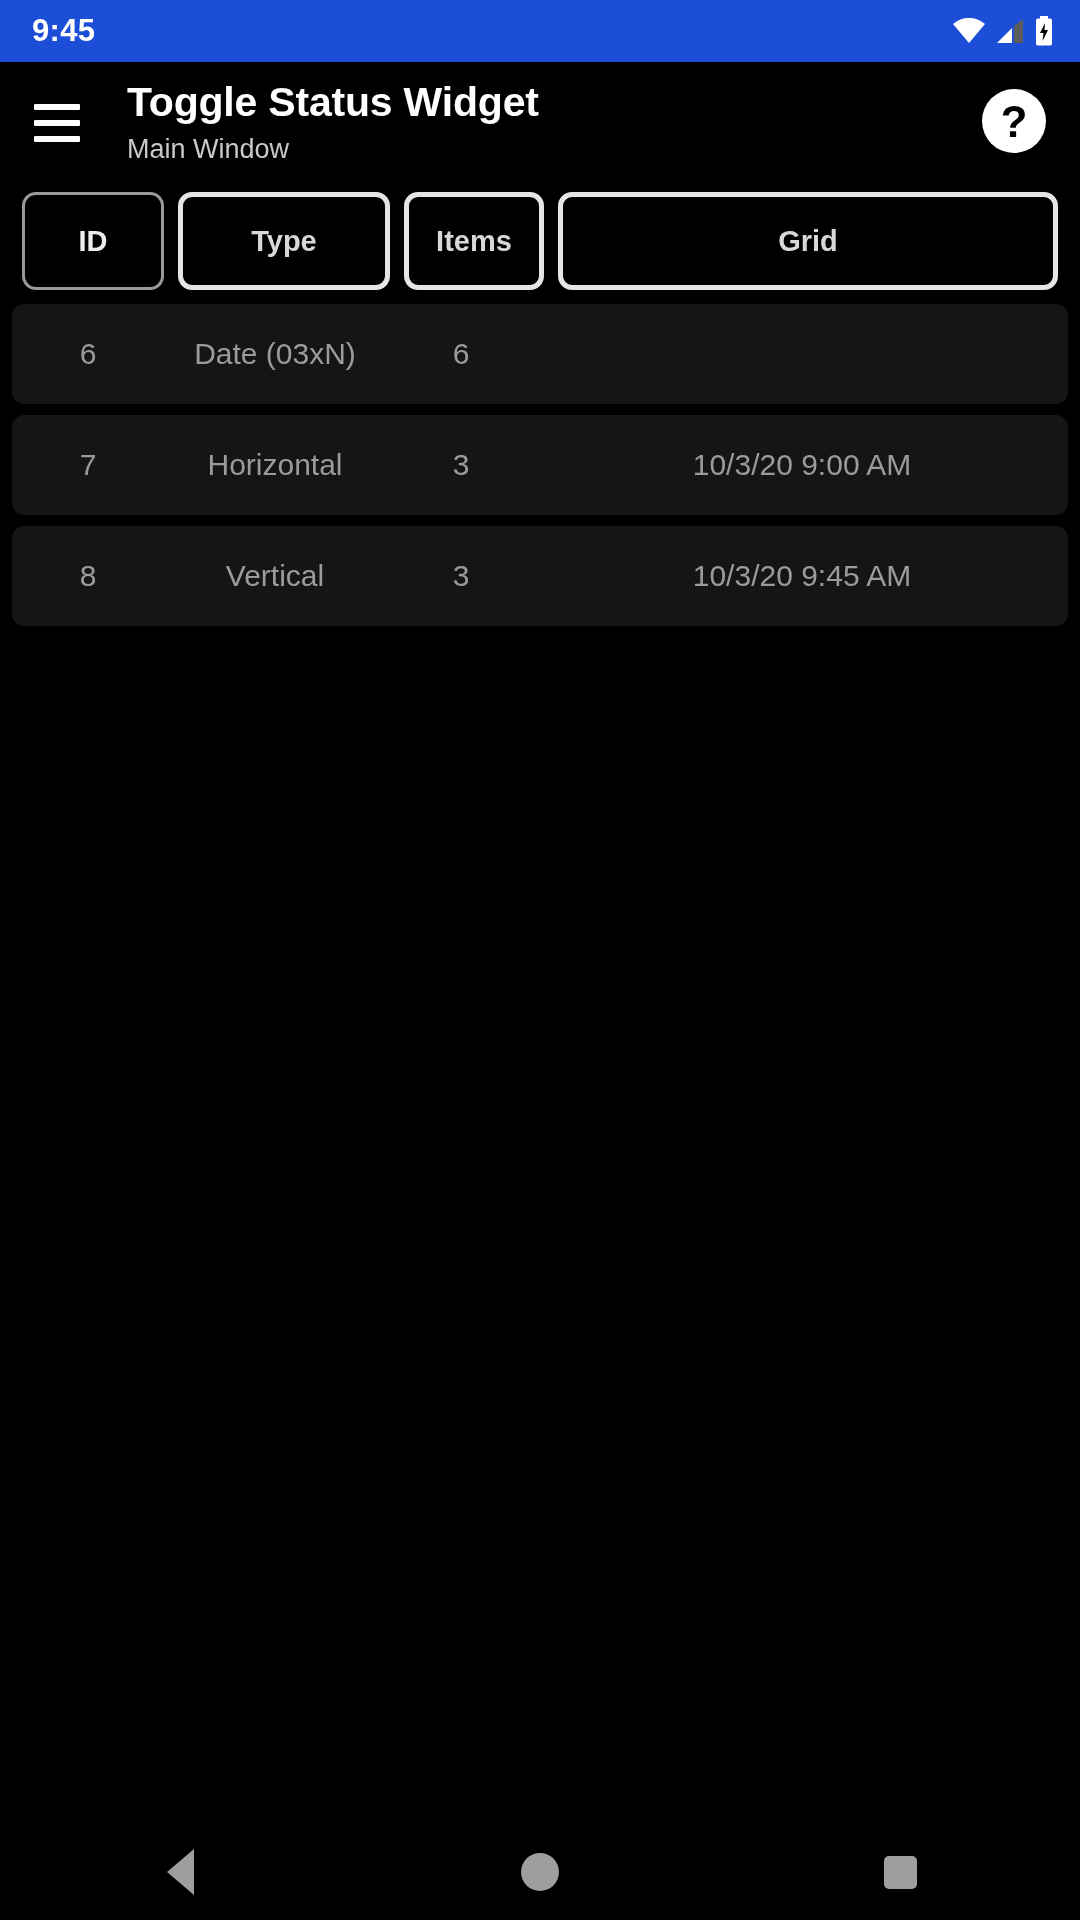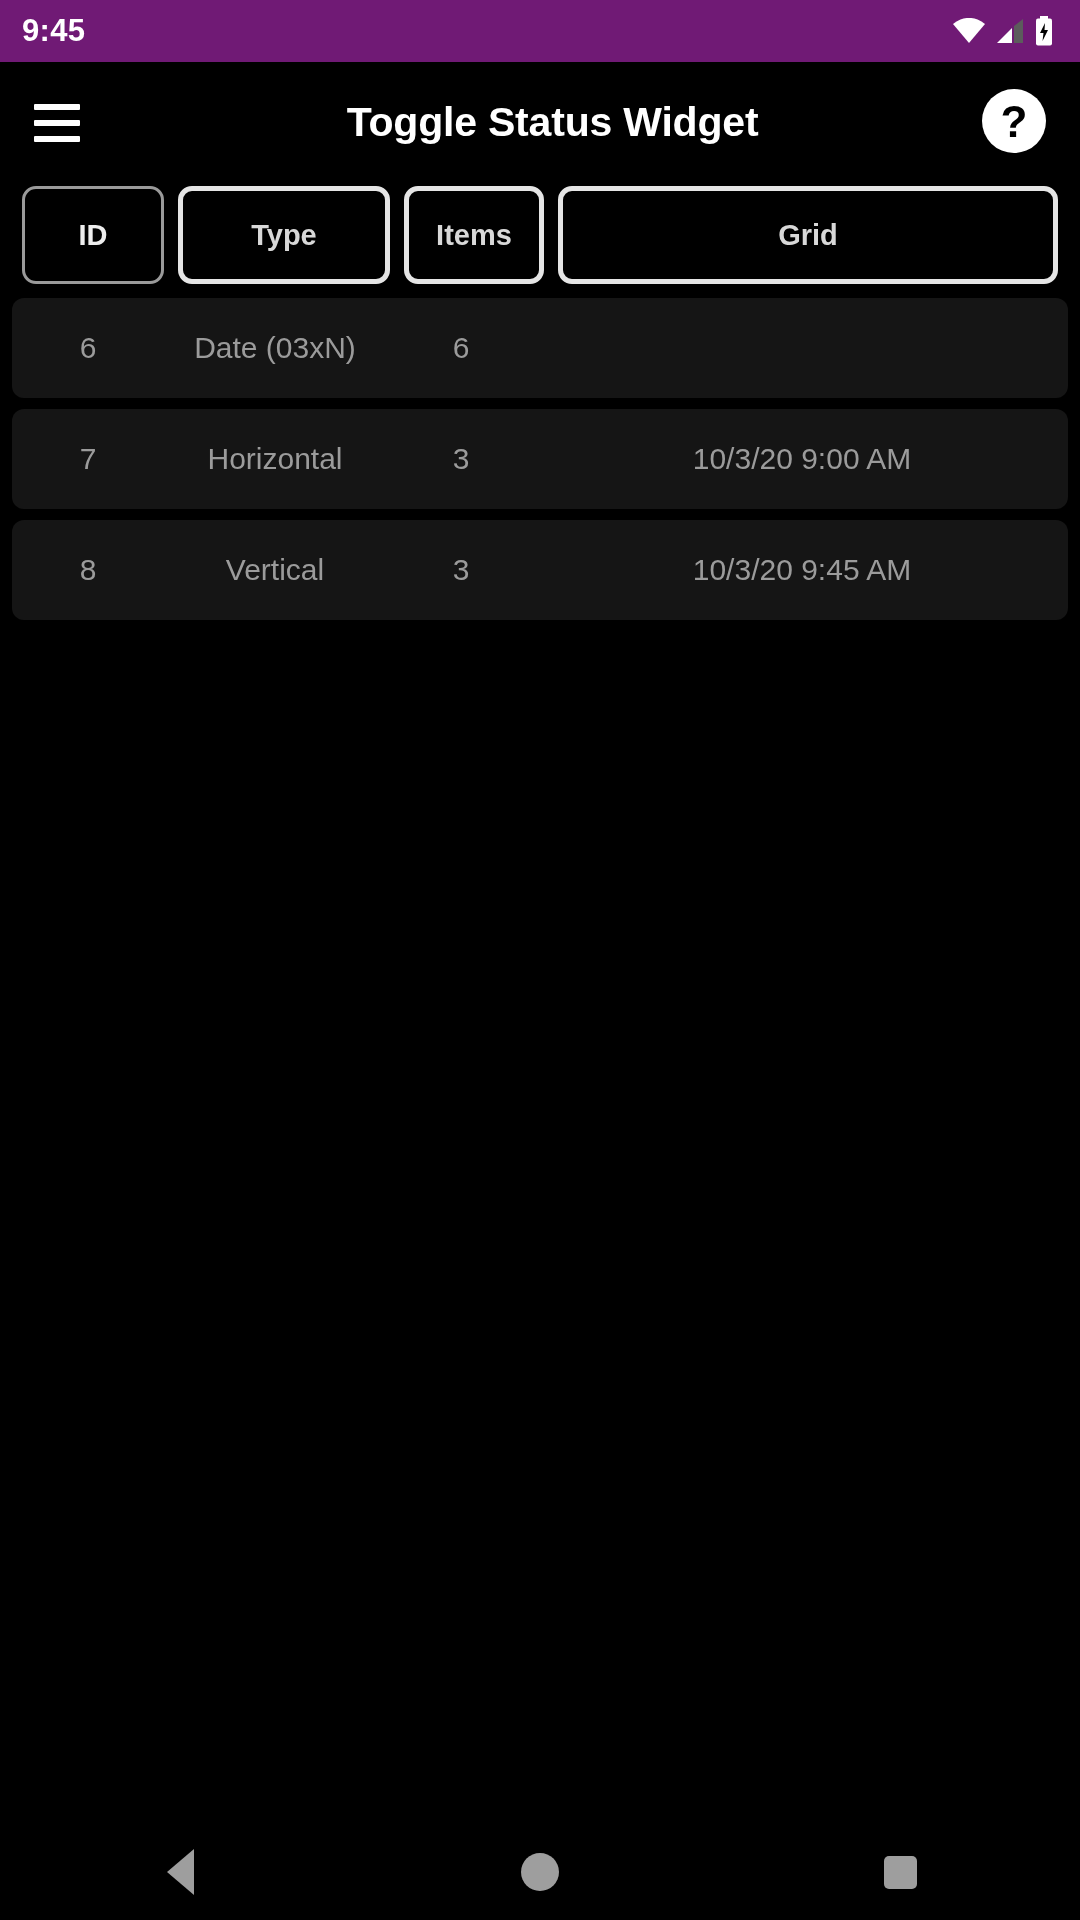--- a/index.html
+++ b/index.html
@@ -16,22 +16,22 @@
     color: #ffffff;
     position: relative;
   }
 
   
   .status-bar {
     height: 62px;
     display: flex;
     align-items: center;
     justify-content: space-between;
-    padding: 0 26px 0 22px;
-    background: #701a75;
+    padding: 0 26px 0 32px;
+    background: #1d4ed8;
   }
   .status-clock {
     font-size: 31px;
     font-weight: 700;
     color: #ffffff;
     letter-spacing: 0.3px;
   }
   .status-icons {
     display: flex;
     align-items: center;
@@ -61,21 +61,21 @@
     display: block;
     height: 6px;
     width: 46px;
     background: #ffffff;
     border-radius: 1px;
   }
   .title-block {
     flex: 1 1 auto;
     padding-left: 37px;
     display: flex;
-    flex-direction: row;
+    flex-direction: column;
     justify-content: center;
   }
   .app-title {
     font-size: 41px;
     font-weight: 700;
     color: #ffffff;
     line-height: 1.16;
     letter-spacing: -0.2px;
   }
   .app-subtitle {
@@ -95,21 +95,21 @@
     cursor: pointer;
   }
 
   
   .col-header {
     display: flex;
     align-items: stretch;
     padding: 0 22px;
     gap: 14px;
     height: 98px;
-    margin-top: 2px;
+    margin-top: 8px;
   }
   .col-btn {
     border: 5px solid #e5e5e5;
     border-radius: 14px;
     background: #000000;
     color: #d8d8d8;
     font-size: 29px;
     font-weight: 700;
     display: flex;
     align-items: center;
@@ -221,20 +221,21 @@
 </div>
 
 <div class="app-bar">
   <div class="hamburger">
     <i></i>
     <i></i>
     <i></i>
   </div>
   <div class="title-block">
     <div class="app-title">Toggle Status Widget</div>
+    <div class="app-subtitle">Main Window</div>
   </div>
   <div class="help-btn">
     <span>
       <svg width="68" height="68" viewBox="0 0 68 68">
         <circle cx="34" cy="34" r="32" fill="#ffffff"></circle>
         <text x="34" y="50" font-family="Liberation Sans, sans-serif" font-size="44" font-weight="700" fill="#000000" text-anchor="middle">?</text>
       </svg>
     </span>
   </div>
 </div>

